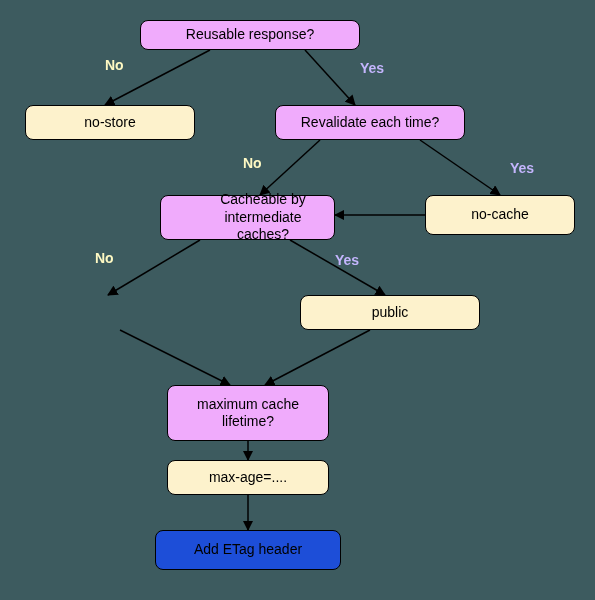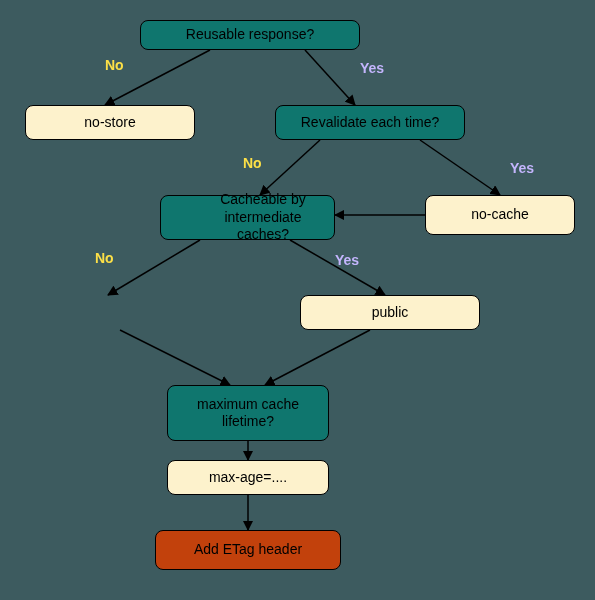--- a/index.html
+++ b/index.html
@@ -30,31 +30,31 @@
     border: 1px solid #000;
     border-radius: 8px;
     box-sizing: border-box;
     display: flex;
     align-items: center;
     justify-content: center;
     text-align: center;
     padding: 4px 8px;
     line-height: 1.25;
   }
-  .decision { background: #0f766e; align-items: center; }   
+  .decision { background: #f0abfc; align-items: center; }   
   .result   { background: #fdf2cc; }   
-  .final    { background: #c2410c; }   
+  .final    { background: #1d4ed8; }   
   .edge-label {
     position: absolute;
     font-weight: bold;
     font-size: 14px;
     pointer-events: none;
   }
   .yes { color: #c4b5fd; }
-  .no  { color: #fde047; }
+  .no  { color: #fef9c3; }
 </style>
 </head>
 <body>
 
 <div class="stage">
 
   <svg class="arrows">
     <defs>
       <marker id="ah" viewBox="0 0 10 10" refX="9" refY="5" markerWidth="7" markerHeight="7" orient="auto-start-reverse">
         <path d="M 0 0 L 10 5 L 0 10 z" fill="#000"></path>

